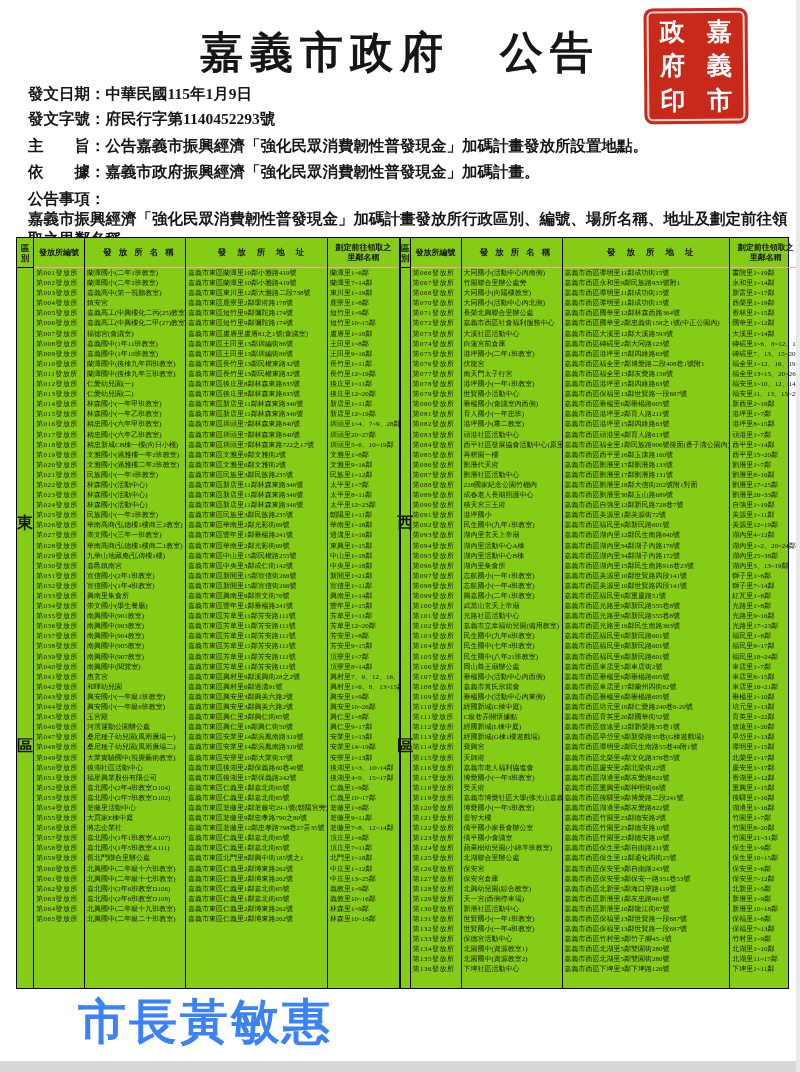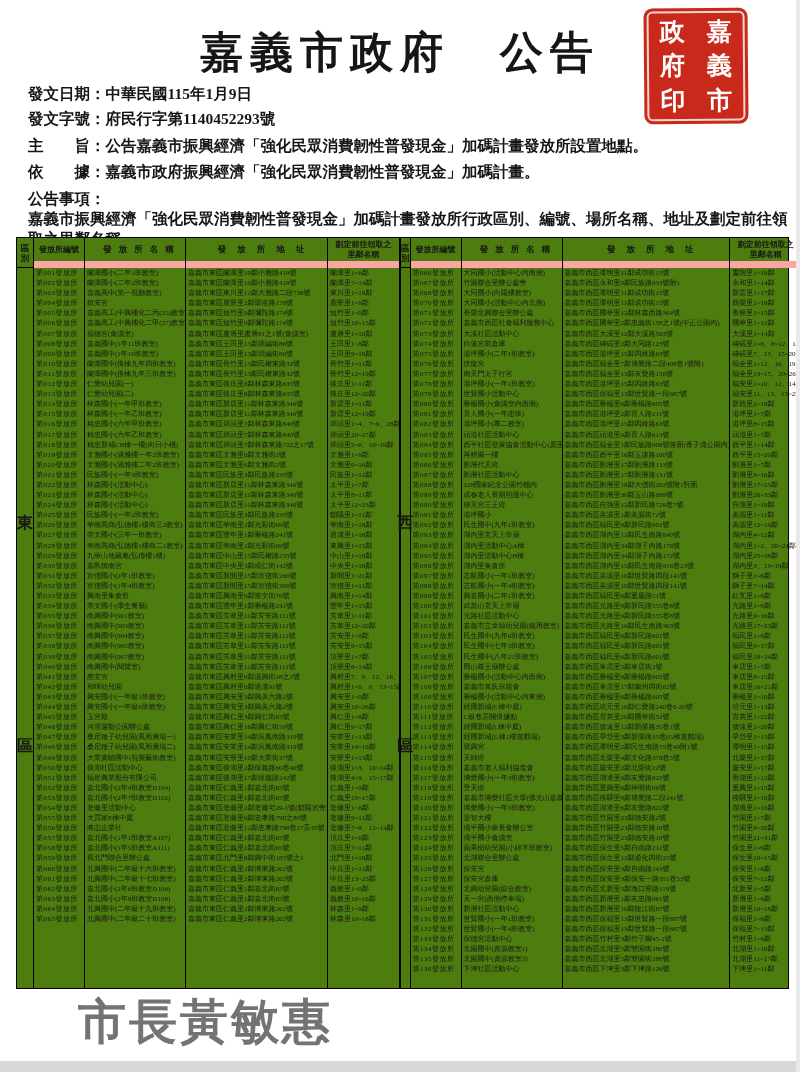--- a/index.html
+++ b/index.html
@@ -9,34 +9,34 @@
        font-size:43px;font-weight:bold;letter-spacing:7px;}
   .seal{position:absolute;top:8px;right:52px;width:104px;height:116px;background:#c8291b;
        border-radius:9px;display:grid;grid-template-columns:1fr 1fr;align-items:center;
        padding:6px 5px;box-sizing:border-box;box-shadow:inset 0 0 0 3px #c8291b, inset 0 0 0 5px rgba(255,255,255,.8);
        transform:rotate(-0.5deg);}
   .seal span{color:#fff;font-weight:bold;font-size:25px;text-align:center;line-height:31px;}
   .meta{position:absolute;left:28px;width:760px;display:flex;font-size:15.5px;font-weight:bold;line-height:20px;}
   .meta .lbl{flex:0 0 auto;white-space:pre;}
   .meta .val{flex:1 1 auto;}
   #meta-0{top:84px;}#meta-1{top:109px;}#meta-2{top:136px;}#meta-3{top:162px;}#meta-4{top:189px;flex-direction:column;}
-  .tbl{position:absolute;top:237px;height:752px;display:flex;border:1.5px solid #000;box-sizing:border-box;background:#4d7c0f;}
+  .tbl{position:absolute;top:237px;height:752px;display:flex;border:1.5px solid #000;box-sizing:border-box;background:#84cc16;}
   #tbl-east{left:16px;width:384px;}
   #tbl-west{left:400px;width:389px;}
   .zone-col{width:20px;border-right:1px solid #000;display:flex;flex-direction:column;box-sizing:border-box;}
   .zone-head{height:30px;border-bottom:1px solid #000;font-size:8.5px;font-weight:bold;
        display:flex;align-items:center;justify-content:center;box-sizing:border-box;}
   .zone-head span{display:inline-block;width:1em;line-height:10px;text-align:center;}
   .zone-body{flex:1;position:relative;font-size:16px;font-weight:bold;}
   .zone-body .z1{position:absolute;top:34%;left:50%;transform:translateX(-50%);}
   .zone-body .z2{position:absolute;top:65%;left:50%;transform:translateX(-50%);}
   .tbl-main{flex:1;position:relative;display:flex;flex-direction:column;}
   .vl{position:absolute;top:0;bottom:0;width:1px;background:#000;}
   .vl1{left:50px;}.vl2{left:151px;}.vl3{right:71px;}
-  .thead{display:flex;height:30px;border-bottom:7px solid #fca5a5;font-weight:bold;box-sizing:border-box;}
+  .thead{display:flex;height:30px;border-bottom:1px solid #fca5a5;font-weight:bold;box-sizing:border-box;}
   .th{display:flex;align-items:center;justify-content:center;box-sizing:border-box;}
   .hc0{width:50px;font-size:8px;}
   .hc1{width:101px;font-size:8.5px;letter-spacing:7px;padding-left:15px;}
   .hc2{flex:1;font-size:8.5px;letter-spacing:11px;padding-left:20px;}
   .hc3{width:71px;font-size:8px;flex-direction:column;line-height:9.5px;}
   .tbody{flex:1;display:flex;flex-direction:column;overflow:hidden;}
   .trow{display:flex;height:10.1px;line-height:10.1px;font-size:7px;flex:0 0 auto;}
   .tcell{box-sizing:border-box;white-space:nowrap;overflow:hidden;}
   .c0{width:50px;padding-left:2px;letter-spacing:0.5px;}
   .c1{width:101px;padding-left:3px;}
@@ -941,16 +941,16 @@
         <div class="trow">
           <div class="tcell c0">第136發放所</div>
           <div class="tcell c1">下埤社區活動中心</div>
           <div class="tcell c2">嘉義市西區下埤里3鄰下埤路126號</div>
           <div class="tcell c3">下埤里1~11鄰</div>
         </div>
       </div>
   </div>
 </div>
 
-<div class="signature" style="color: #737373; font-family: Liberation Serif, serif;">市長黃敏惠</div>
+<div class="signature" style="color: #3b82f6; font-family: Liberation Serif, serif;">市長黃敏惠</div>
 
 <div class="band-bottom"></div>
 <div class="band-right"></div>
 
 </body></html>

